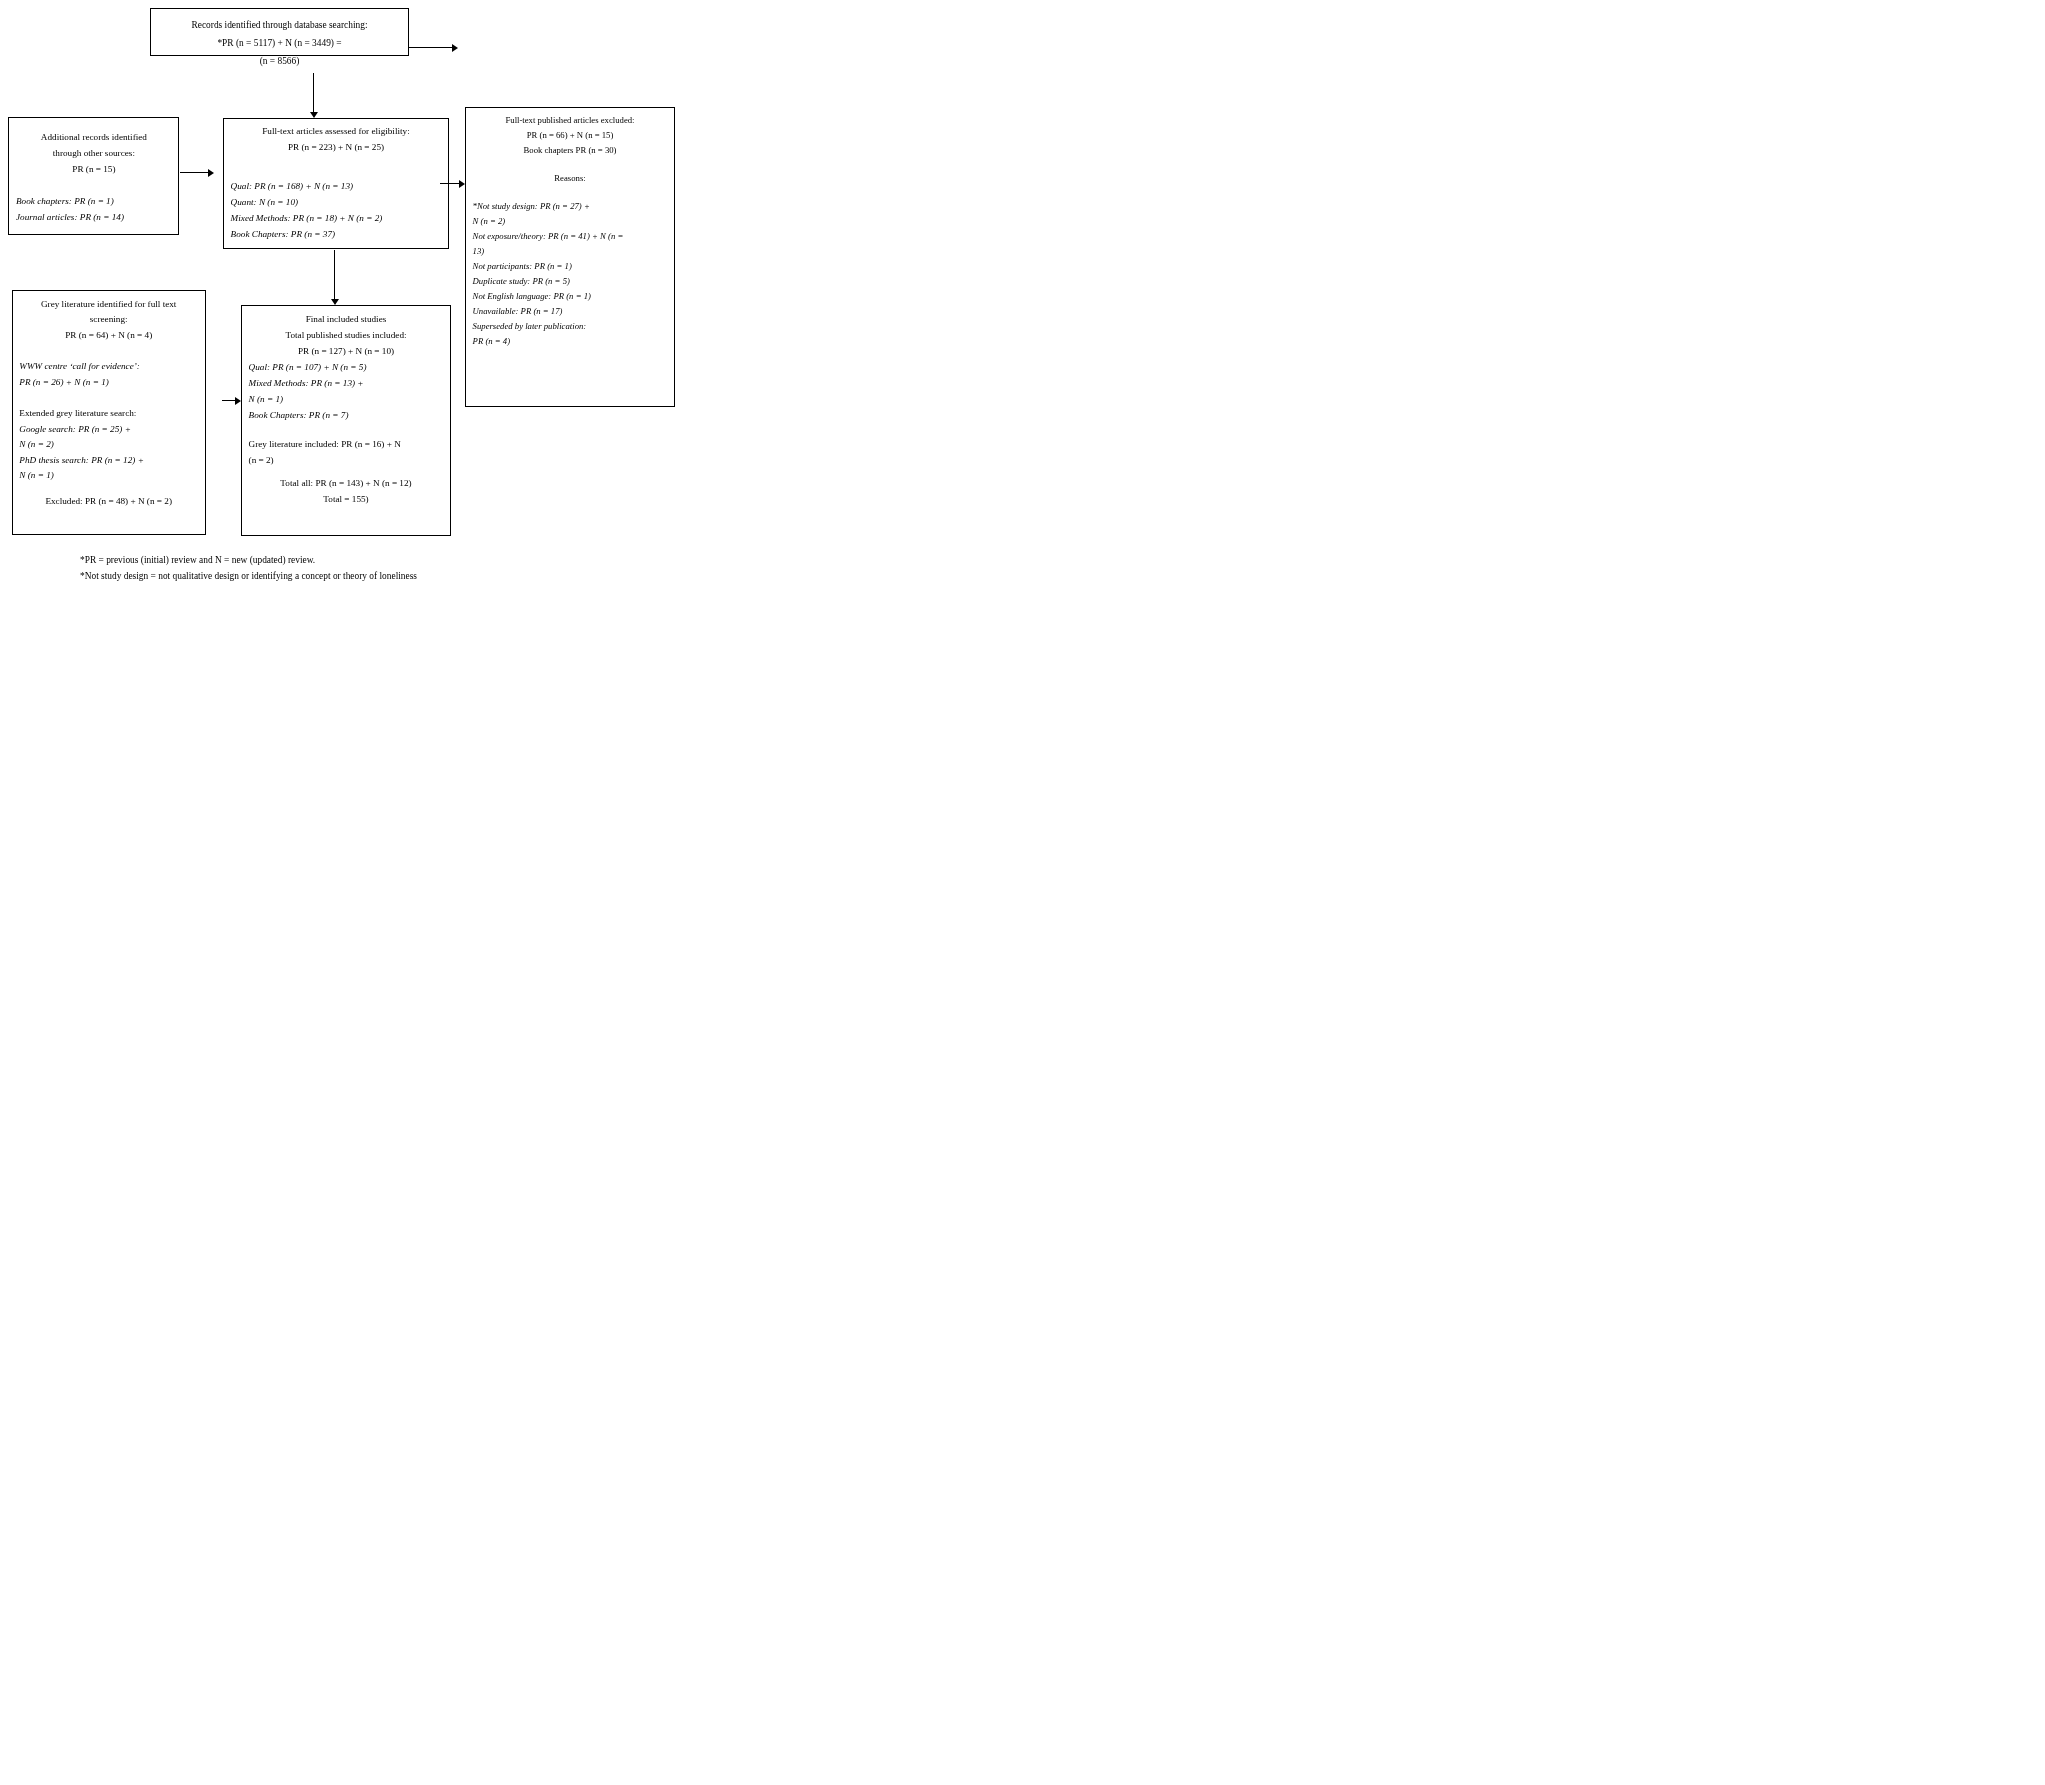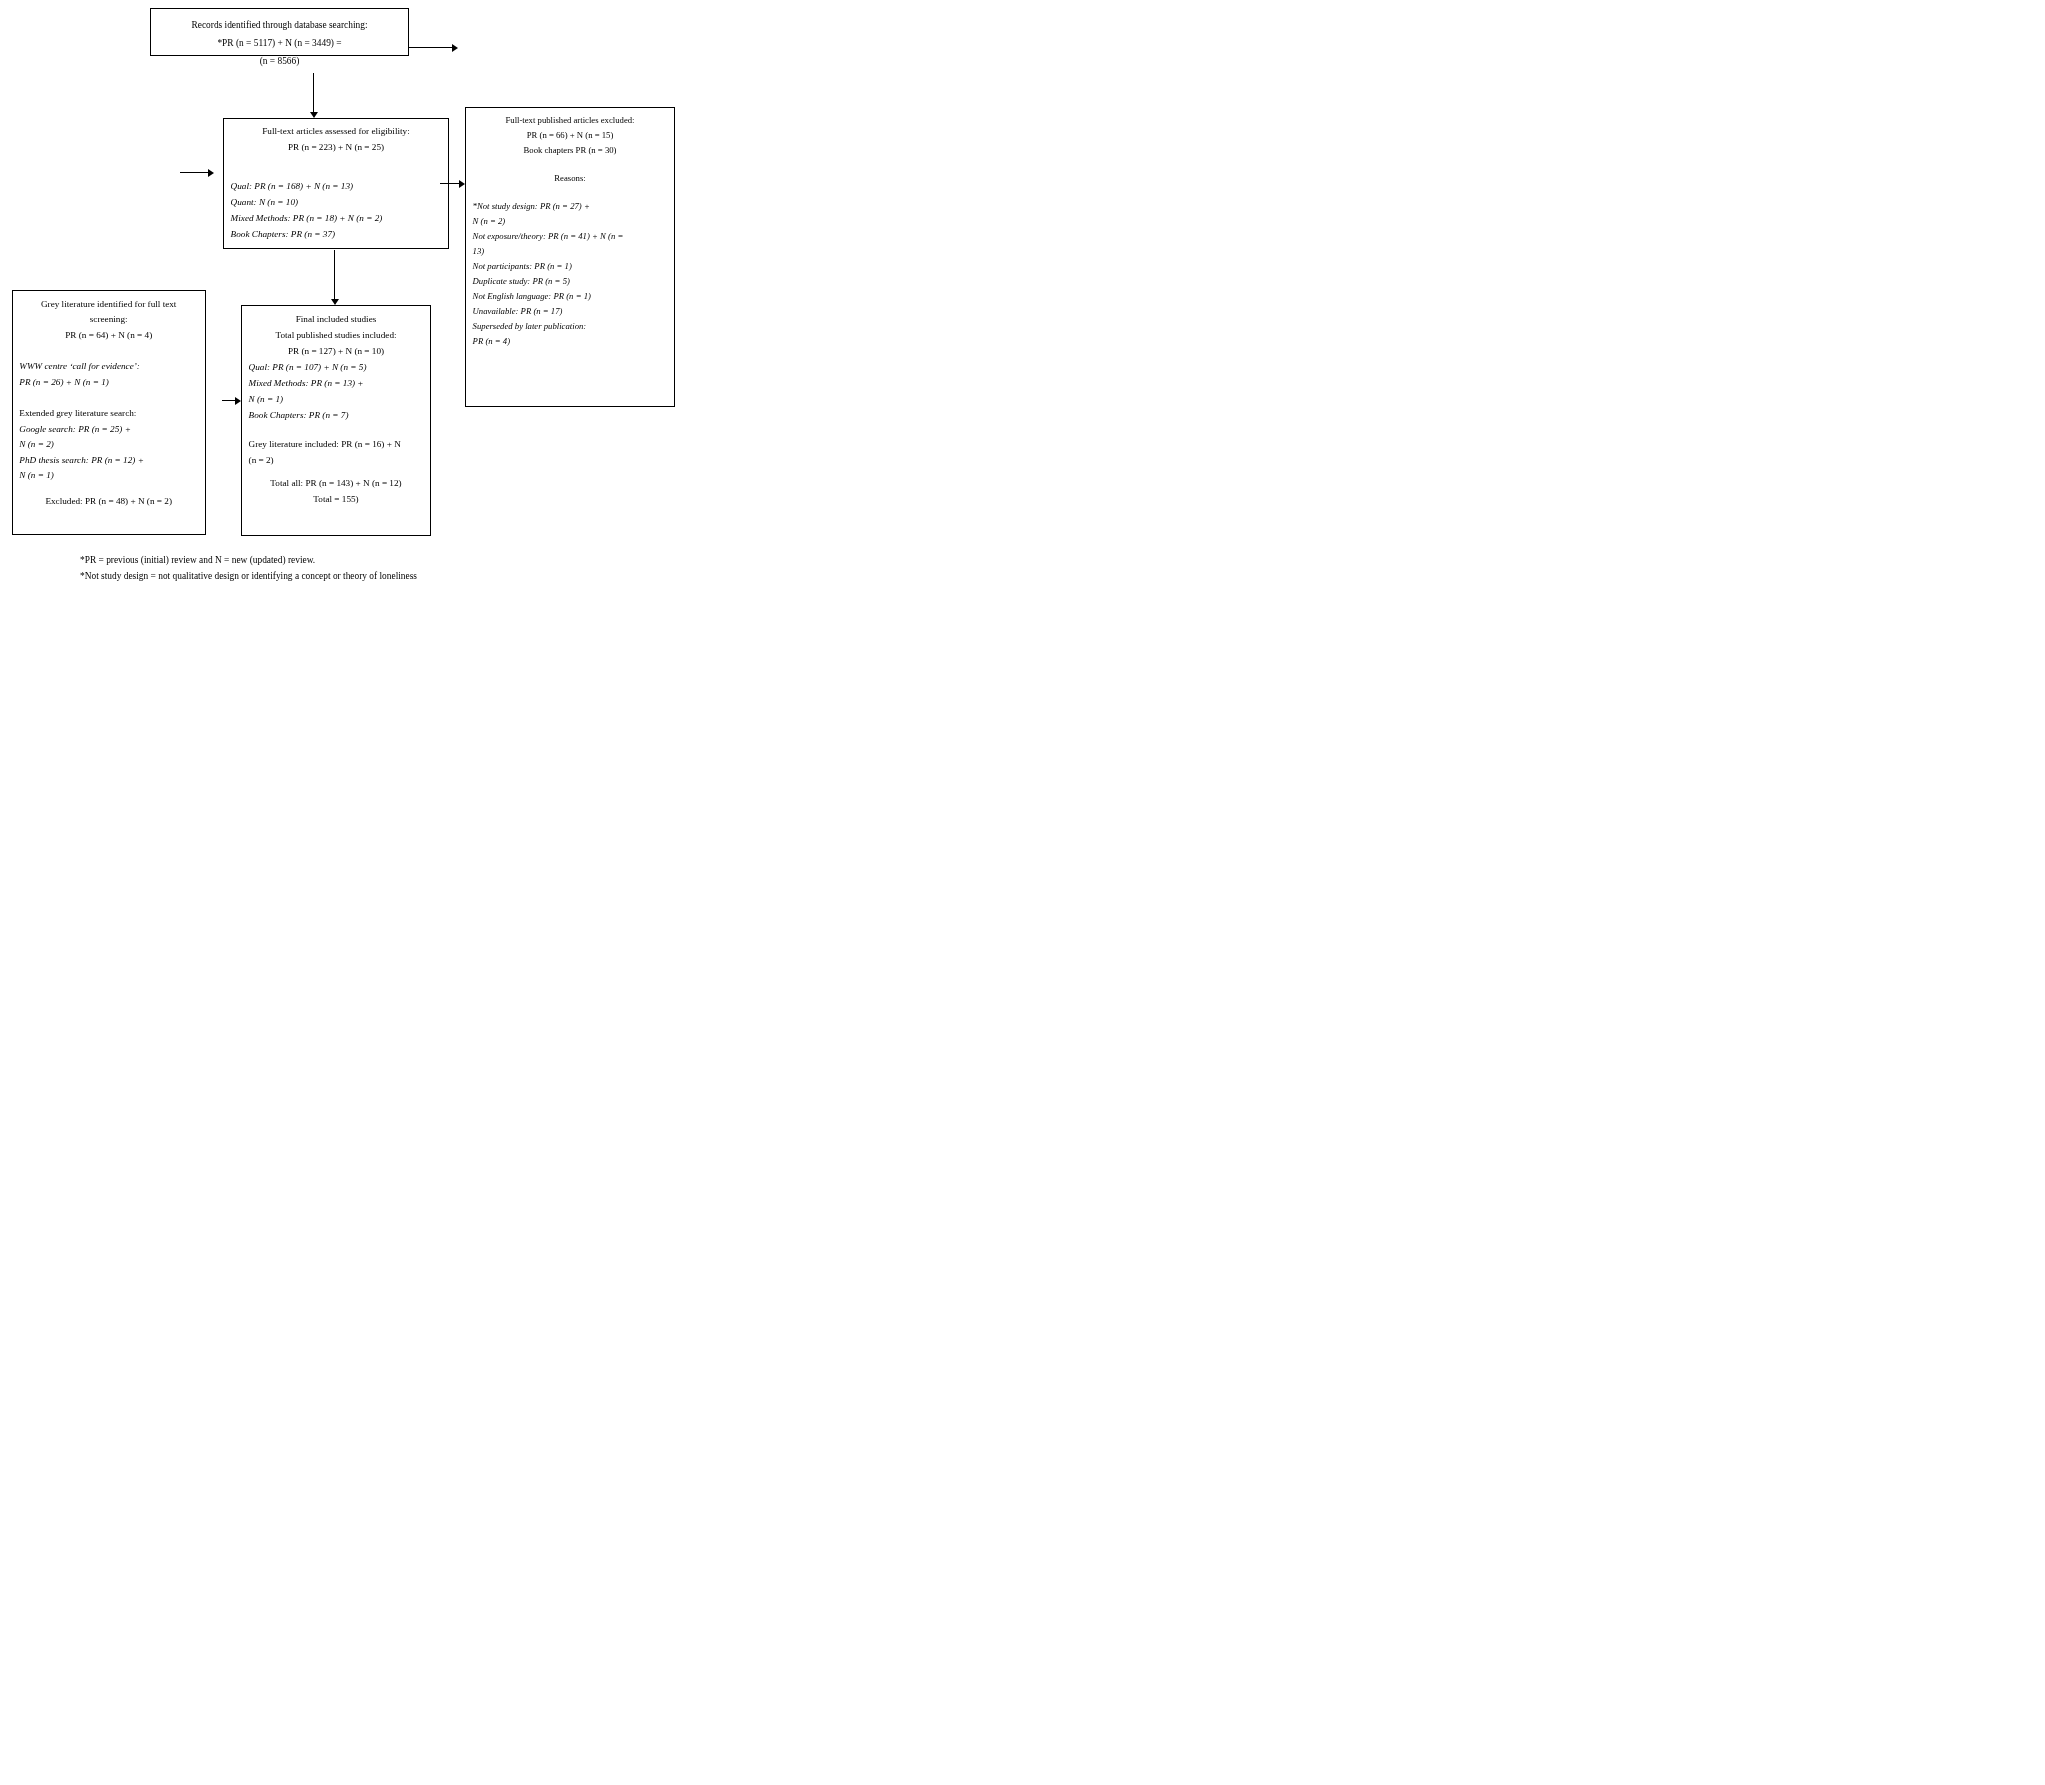--- a/index.html
+++ b/index.html
@@ -57,20 +57,28 @@
 
 <div class="canvas">
 
   <div class="box" id="box-records-identified" style="left:150px; top:8.4px; width:259px; height:48px; padding-top:6.6px;">
     <div class="ln c">Records identified through database searching:</div>
     <div class="ln c">*PR (n = 5117) + N (n = 3449) =</div>
     <div class="ln c">(n = 8566)</div>
   </div>
 
 
+  <div class="box" id="box-additional-records" style="left:8.4px; top:117px; width:171px; height:118px;">
+    <div class="ln c">Additional records identified</div>
+    <div class="ln c">through other sources:</div>
+    <div class="ln c">PR (n = 15)</div>
+    <div class="sp" style="height:16px;"></div>
+    <div class="ln l i">Book chapters: PR (n = 1)</div>
+    <div class="ln l i">Journal articles: PR (n = 14)</div>
+  </div>
 
   <div class="box" id="box-fulltext-assessed" style="left:223px; top:118px; width:226px; height:131px;">
     <div class="ln c">Full-text articles assessed for eligibility:</div>
     <div class="ln c">PR (n = 223) + N (n = 25)</div>
     <div class="sp" style="height:23.5px;"></div>
     <div class="ln l i">Qual: PR (n = 168) + N (n = 13)</div>
     <div class="ln l i">Quant: N (n = 10)</div>
     <div class="ln l i">Mixed Methods: PR (n = 18) + N (n = 2)</div>
     <div class="ln l i">Book Chapters: PR (n = 37)</div>
   </div>
@@ -104,21 +112,21 @@
     <div class="sp" style="height:16px;"></div>
     <div class="ln l">Extended grey literature search:</div>
     <div class="ln l i">Google search: PR (n = 25) +</div>
     <div class="ln l i">N (n = 2)</div>
     <div class="ln l i">PhD thesis search: PR (n = 12) +</div>
     <div class="ln l i">N (n = 1)</div>
     <div class="sp" style="height:10.3px;"></div>
     <div class="ln c b">Excluded: PR (n = 48) + N (n = 2)</div>
   </div>
 
-  <div class="box" id="box-final-included" style="left:241px; top:305px; width:190px; height:231px;">
+  <div class="box" id="box-final-included" style="left:241px; top:305px; width:210px; height:231px;">
     <div class="ln c">Final included studies</div>
     <div class="ln c">Total published studies included:</div>
     <div class="ln c">PR (n = 127) + N (n = 10)</div>
     <div class="ln l i">Qual: PR (n = 107) + N (n = 5)</div>
     <div class="ln l i">Mixed Methods: PR (n = 13) +</div>
     <div class="ln l i">N (n = 1)</div>
     <div class="ln l i">Book Chapters: PR (n = 7)</div>
     <div class="sp" style="height:13px;"></div>
     <div class="ln l">Grey literature included: PR (n = 16) + N</div>
     <div class="ln l">(n = 2)</div>

